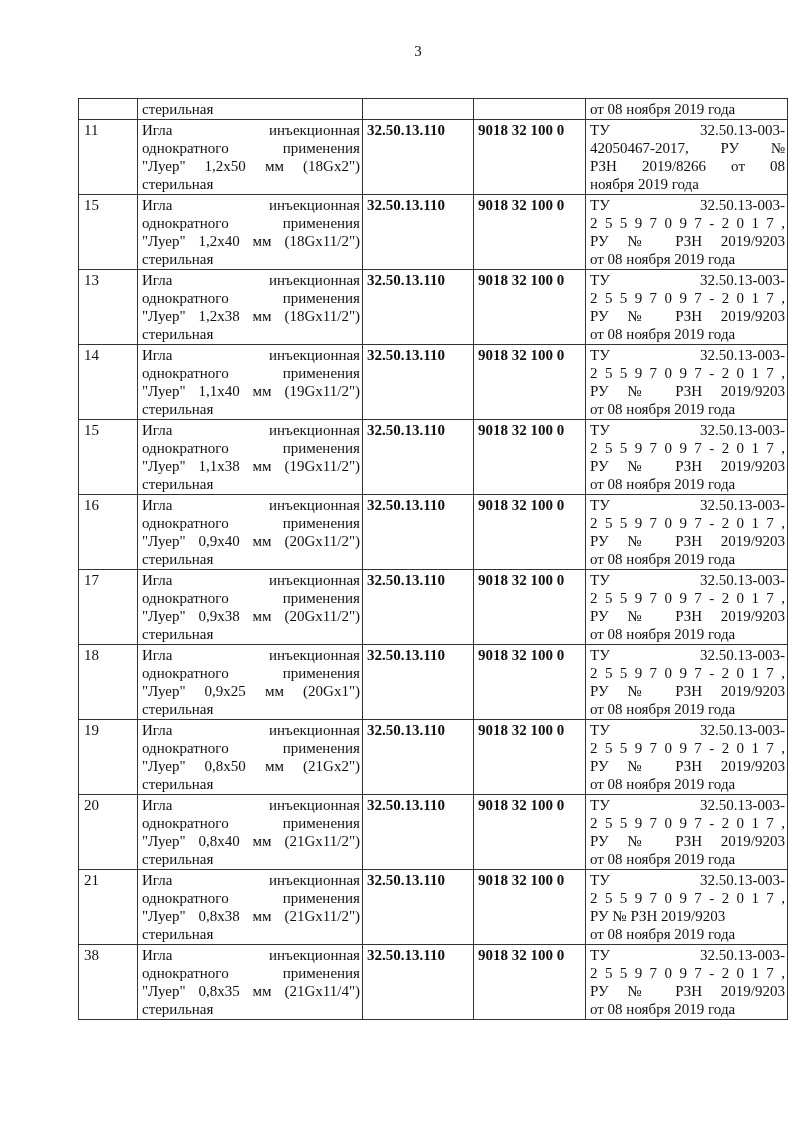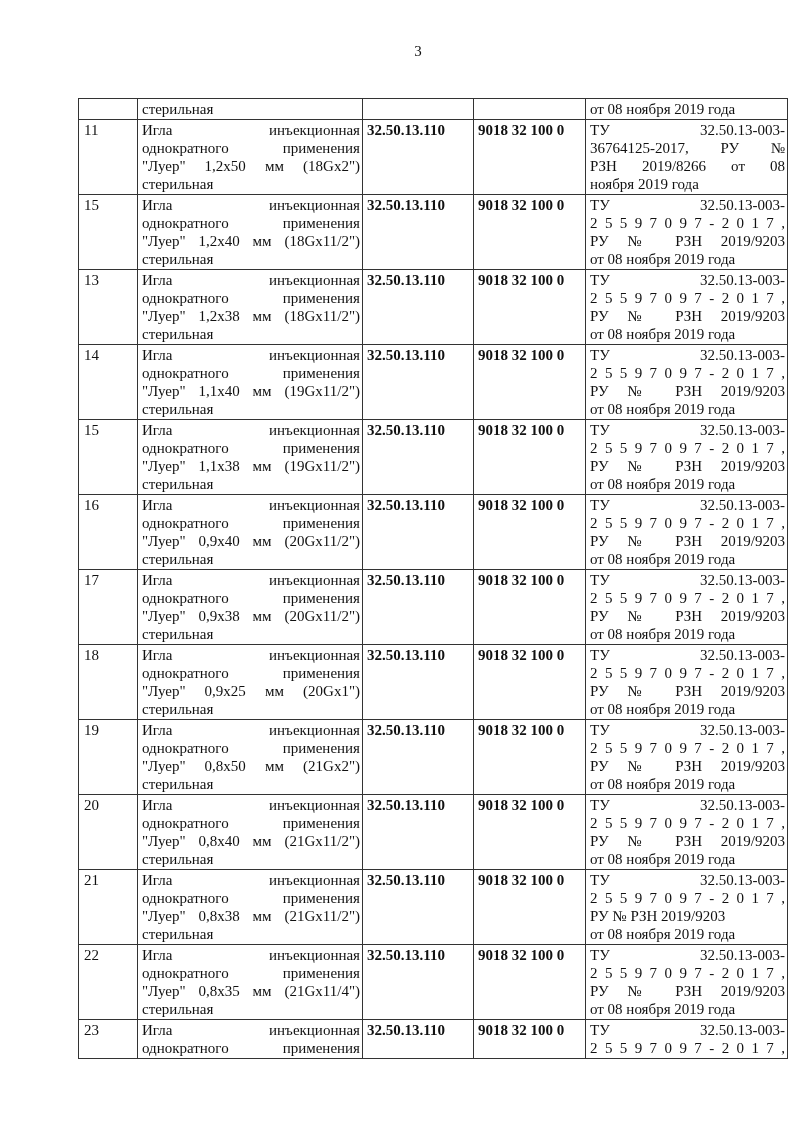--- a/index.html
+++ b/index.html
@@ -84,21 +84,21 @@
     <td class="c-desc">
             <div class="ln j">Игла инъекционная</div>
             <div class="ln j">однократного применения</div>
             <div class="ln j">"Луер" 1,2x50 мм (18Gx2")</div>
             <div class="ln">стерильная</div>
           </td>
     <td class="c-okpd">32.50.13.110</td>
     <td class="c-tnved">9018 32 100 0</td>
     <td class="c-reg">
             <div class="ln j">ТУ 32.50.13-003-</div>
-            <div class="ln j">36764125-2017, РУ №</div>
+            <div class="ln j">42050467-2017, РУ №</div>
             <div class="ln j">РЗН 2019/8266 от 08</div>
             <div class="ln">ноября 2019 года</div>
           </td>
   </tr>
         <tr>
     <td class="c-num">15</td>
     <td class="c-desc">
             <div class="ln j">Игла инъекционная</div>
             <div class="ln j">однократного применения</div>
             <div class="ln j">"Луер" 1,2x40 мм (18Gx11/2")</div>
@@ -260,44 +260,31 @@
     <td class="c-okpd">32.50.13.110</td>
     <td class="c-tnved">9018 32 100 0</td>
     <td class="c-reg">
             <div class="ln j">ТУ 32.50.13-003-</div>
             <div class="ln j">2 5 5 9 7 0 9 7 - 2 0 1 7 ,</div>
             <div class="ln">РУ № РЗН 2019/9203</div>
             <div class="ln">от 08 ноября 2019 года</div>
           </td>
   </tr>
         <tr>
-    <td class="c-num">22</td>
+    <td class="c-num">38</td>
     <td class="c-desc">
             <div class="ln j">Игла инъекционная</div>
             <div class="ln j">однократного применения</div>
             <div class="ln j">"Луер" 0,8x35 мм (21Gx11/4")</div>
             <div class="ln">стерильная</div>
           </td>
     <td class="c-okpd">32.50.13.110</td>
     <td class="c-tnved">9018 32 100 0</td>
     <td class="c-reg">
             <div class="ln j">ТУ 32.50.13-003-</div>
             <div class="ln j">2 5 5 9 7 0 9 7 - 2 0 1 7 ,</div>
             <div class="ln j">РУ № РЗН 2019/9203</div>
             <div class="ln">от 08 ноября 2019 года</div>
-          </td>
-  </tr>
-        <tr>
-    <td class="c-num">23</td>
-    <td class="c-desc">
-            <div class="ln j">Игла инъекционная</div>
-            <div class="ln j">однократного применения</div>
-          </td>
-    <td class="c-okpd">32.50.13.110</td>
-    <td class="c-tnved">9018 32 100 0</td>
-    <td class="c-reg">
-            <div class="ln j">ТУ 32.50.13-003-</div>
-            <div class="ln j">2 5 5 9 7 0 9 7 - 2 0 1 7 ,</div>
           </td>
   </tr>
       </tbody>
   </table>
 </div>
 
 </body></html>

